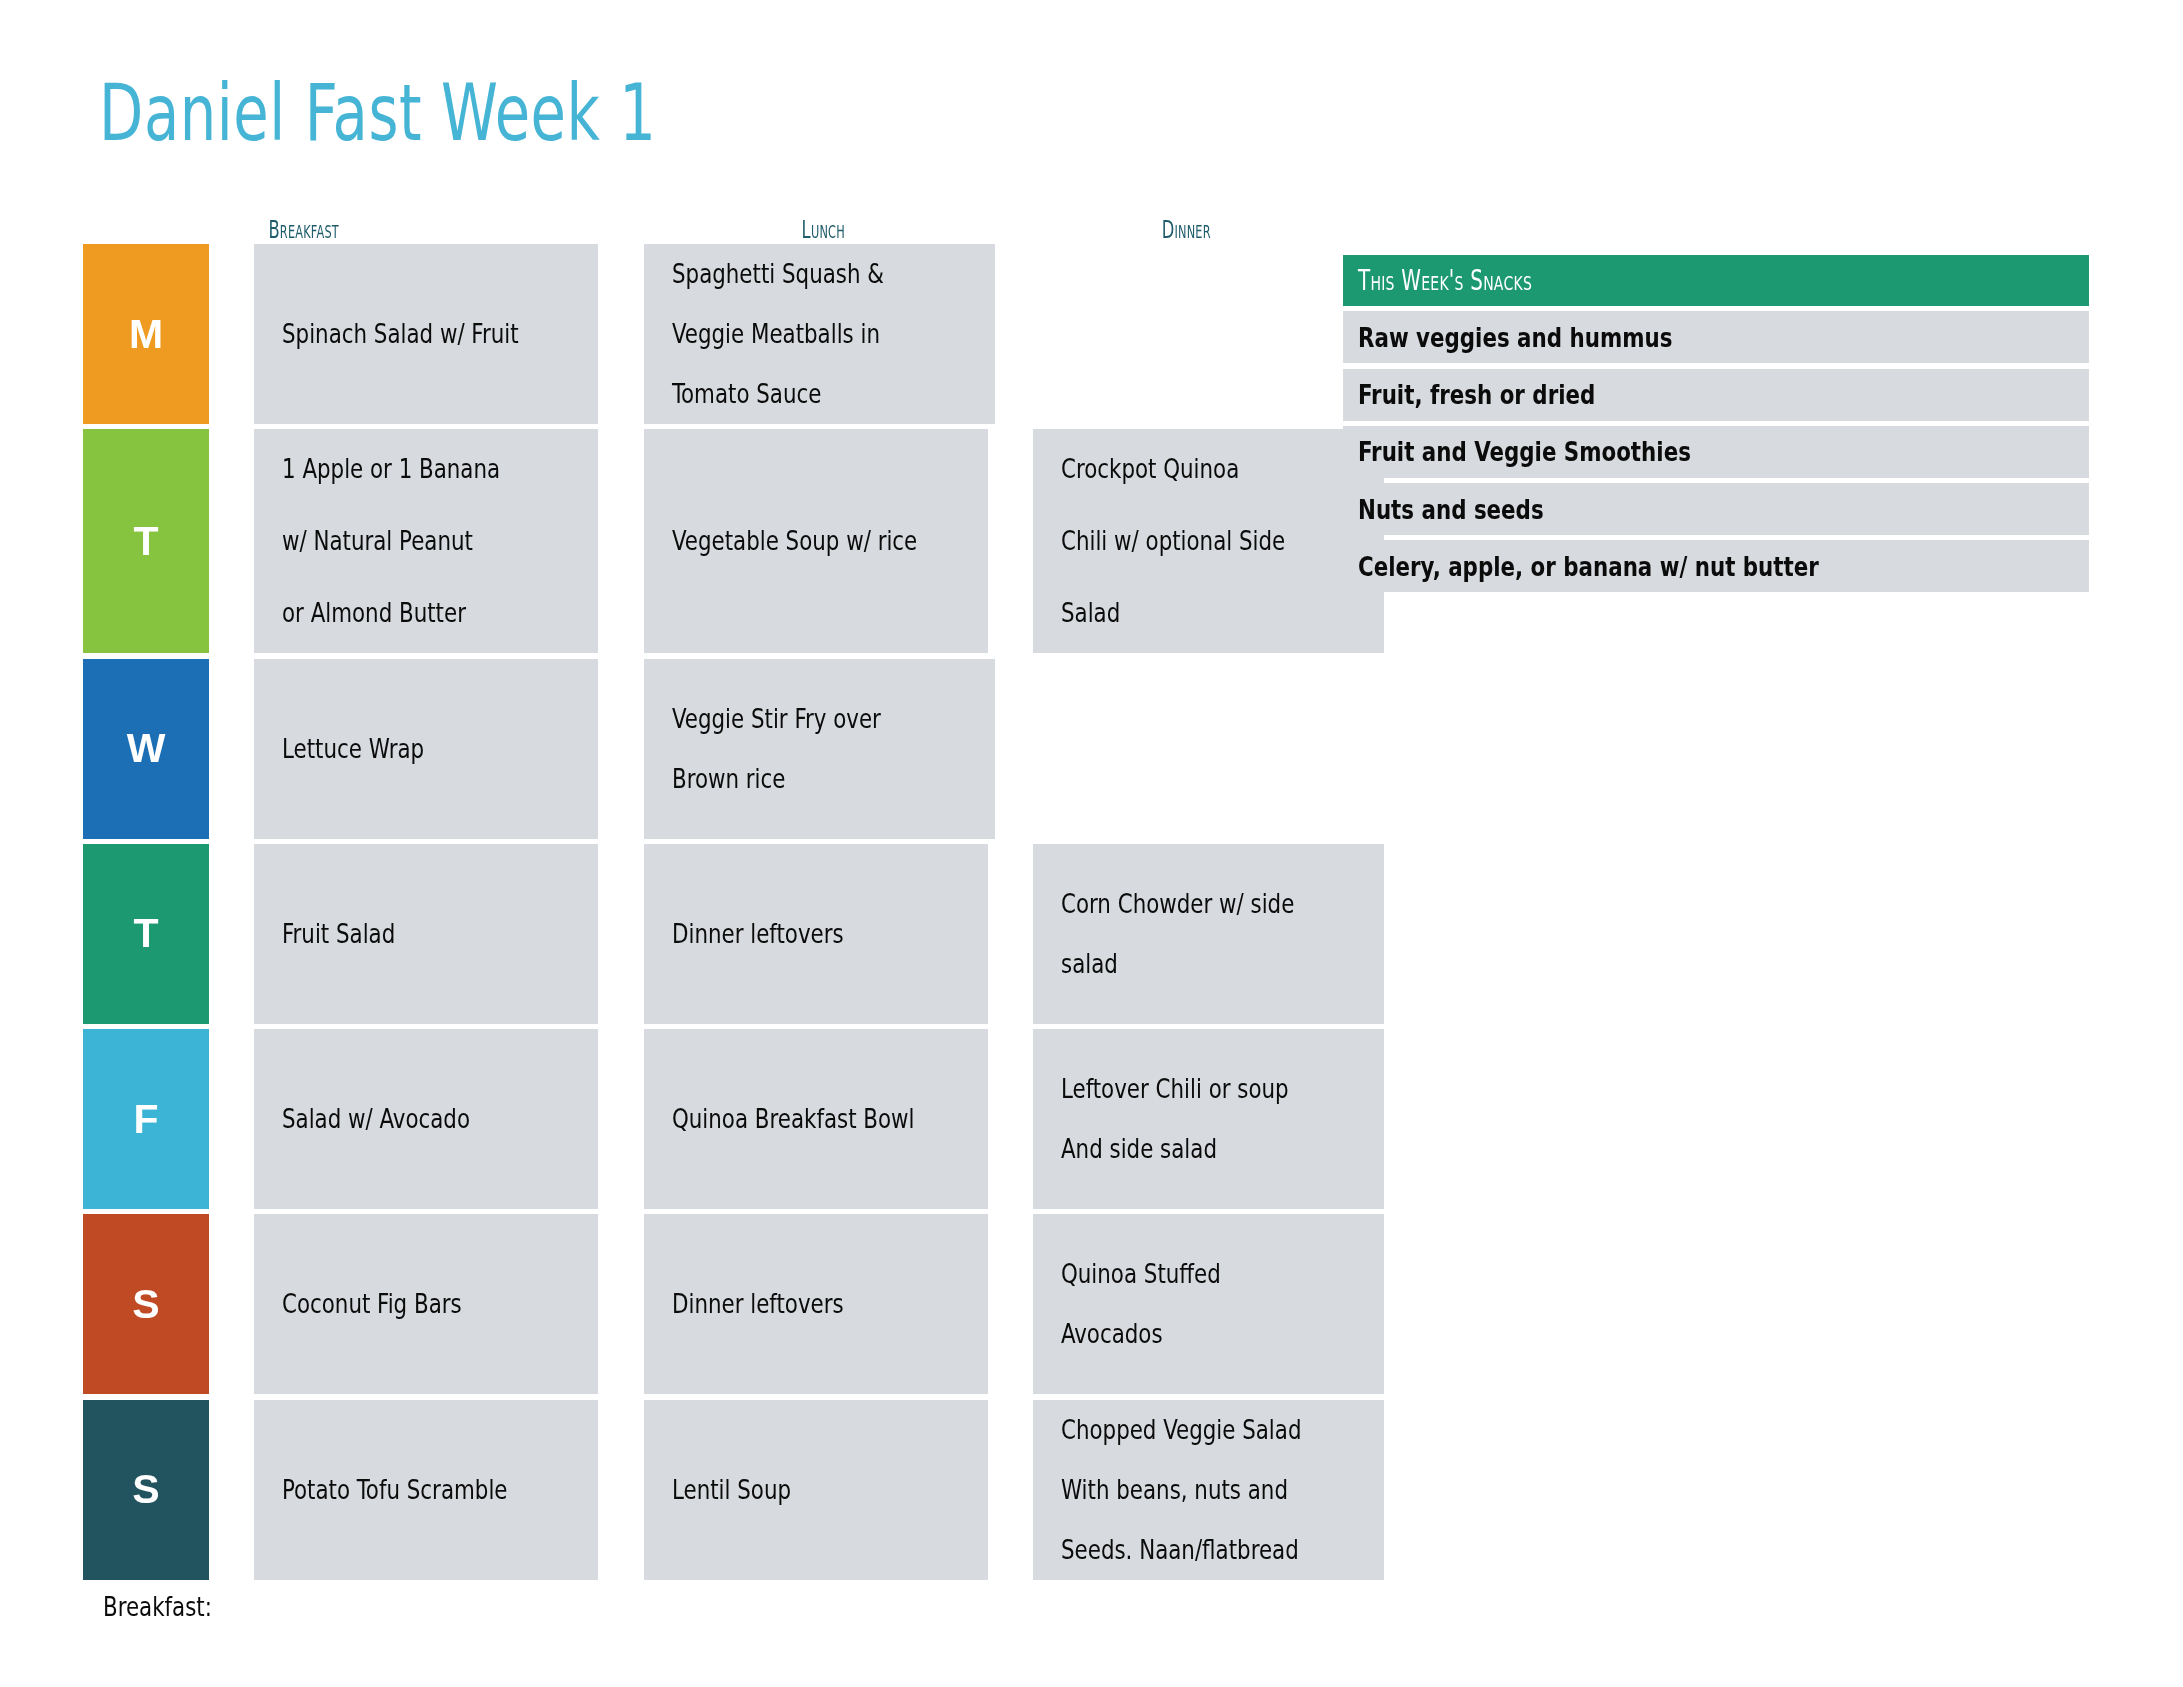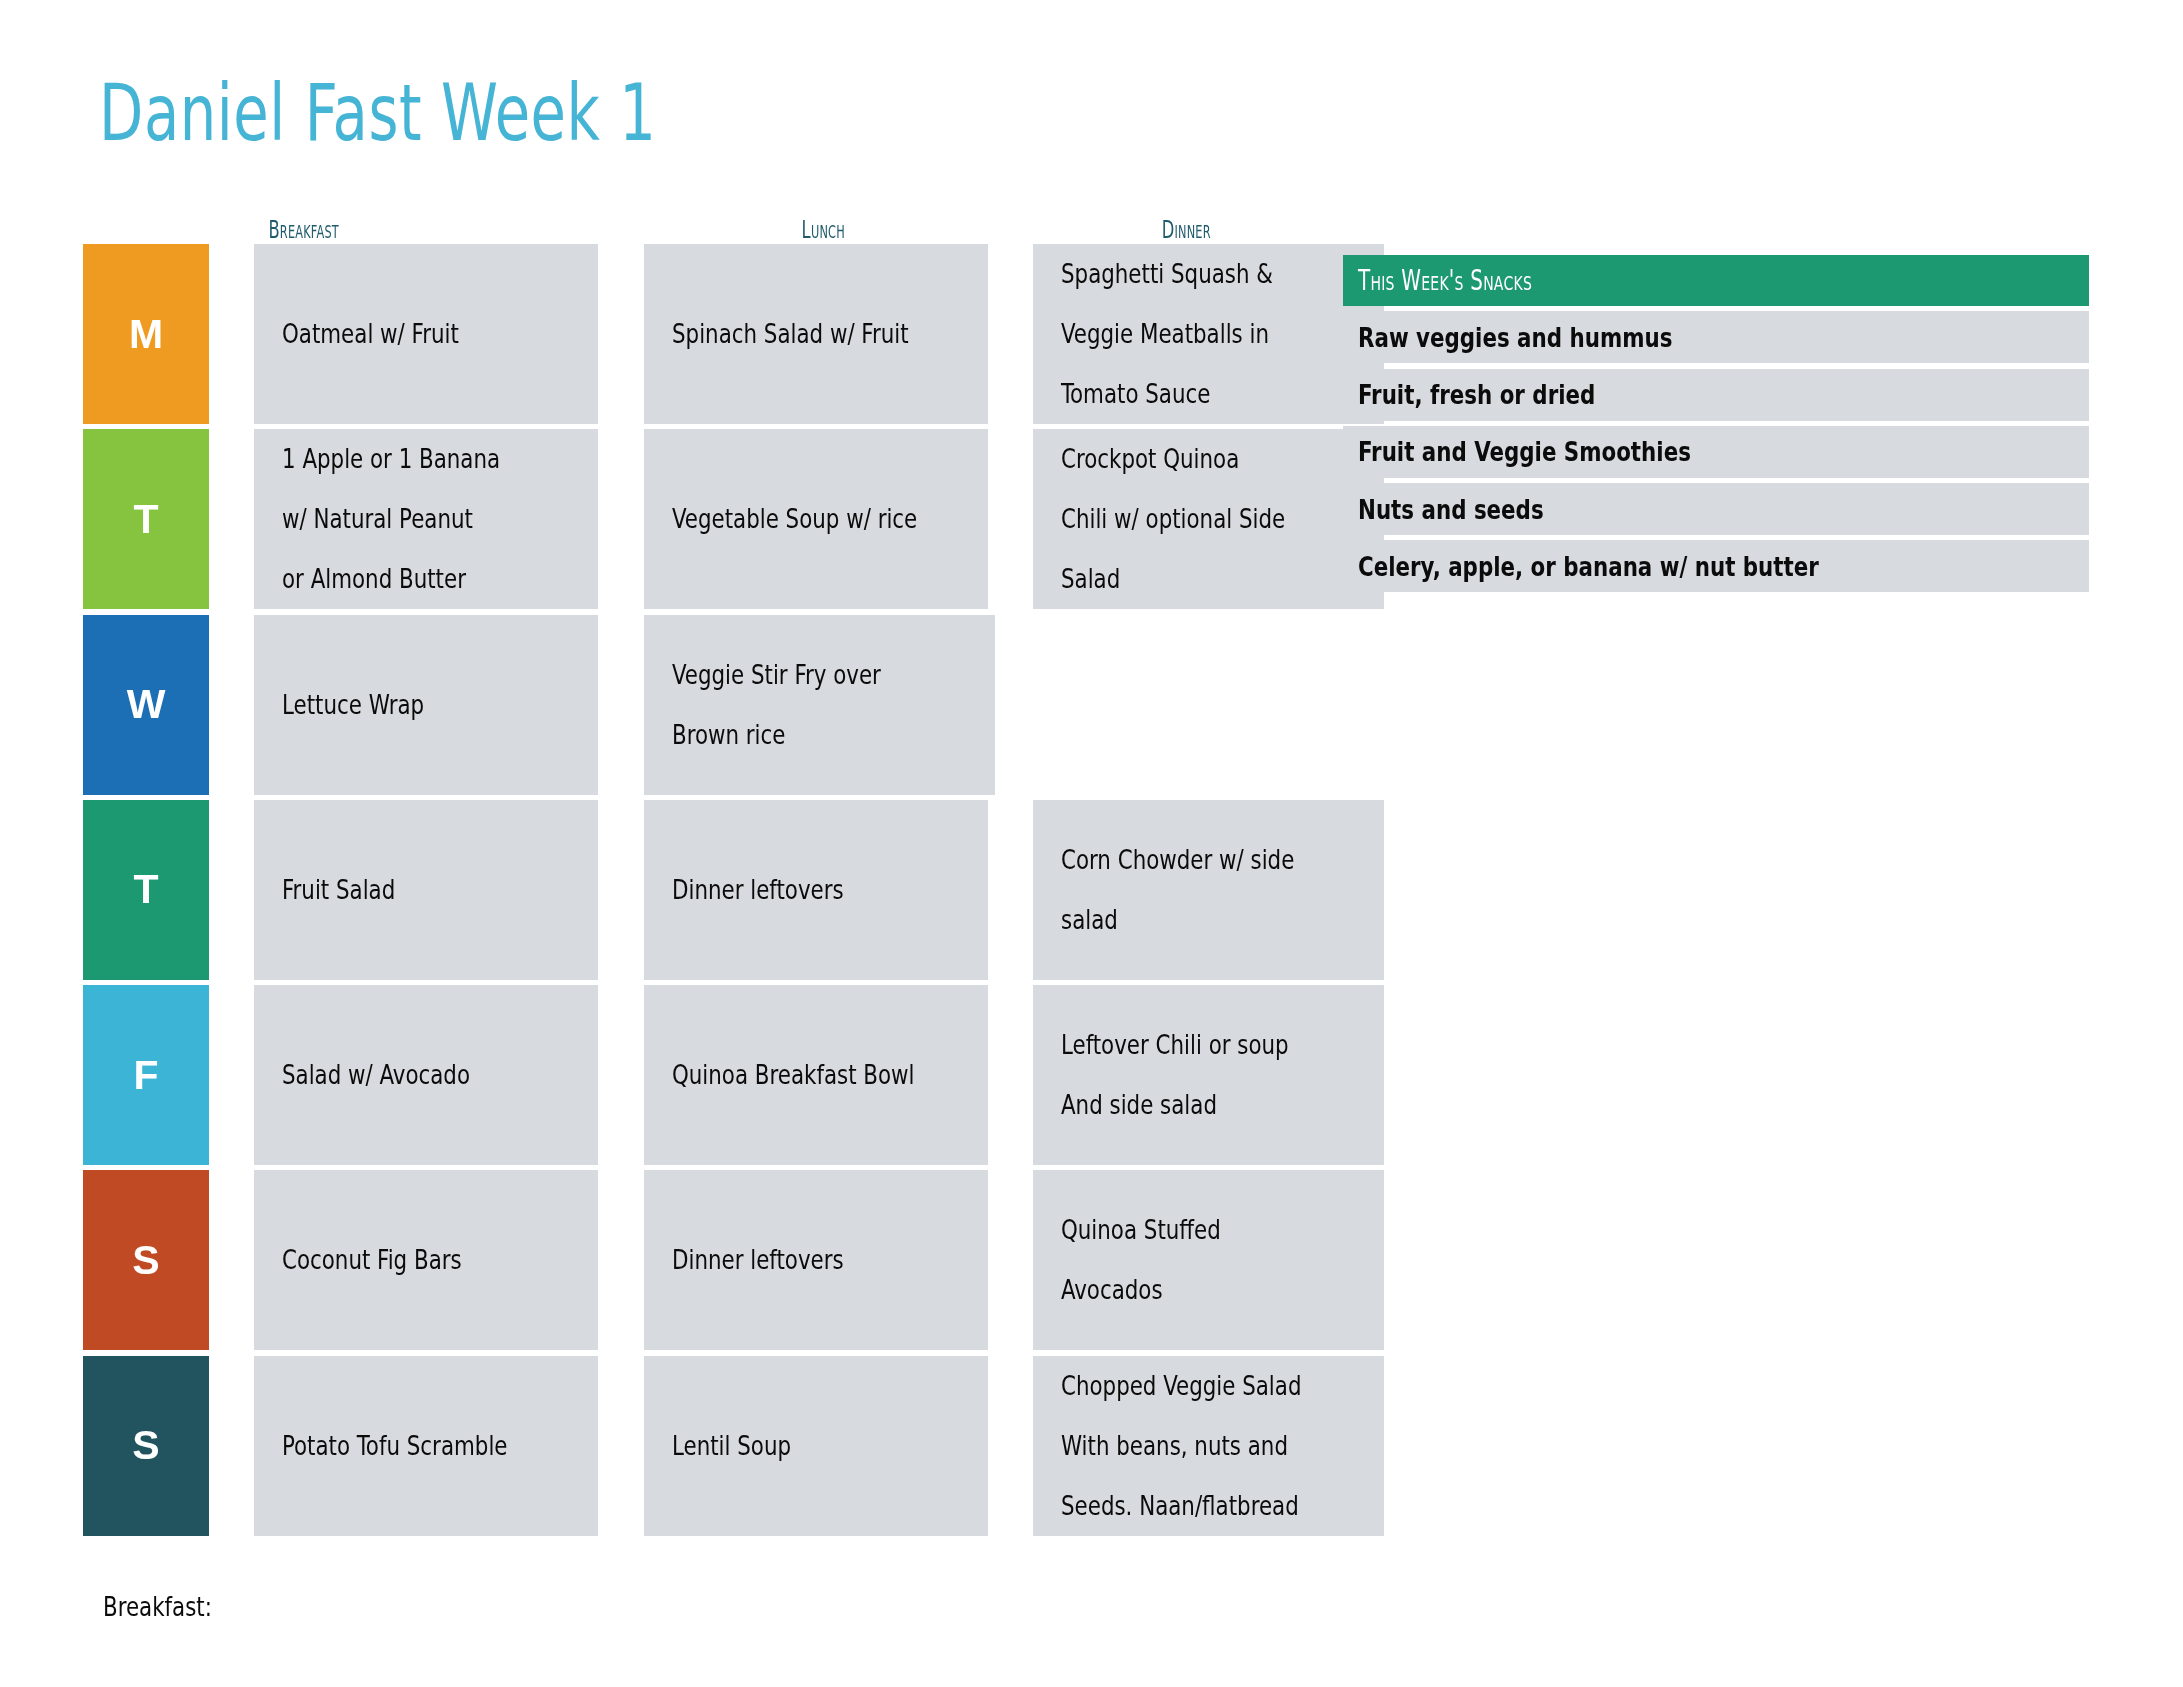--- a/index.html
+++ b/index.html
@@ -98,21 +98,21 @@
     font-size: 27px;
     color: #0b0b0b;
     line-height: 60px;
     white-space: nowrap;
     transform: scaleX(0.88);
     transform-origin: left center;
   }
 
   
   .r0 .day-tile, .r0 .meal-cell { height: 180px; }
-  .r1 .day-tile, .r1 .meal-cell { height: 180px; }
+  .r1 .day-tile, .r1 .meal-cell { height: 224px; gap: 12px; }
   .r2 .day-tile, .r2 .meal-cell { height: 180px; }
   .r3 .day-tile, .r3 .meal-cell { height: 180px; }
   .r4 .day-tile, .r4 .meal-cell { height: 180px; }
   .r5 .day-tile, .r5 .meal-cell { height: 180px; }
   .r6 .day-tile, .r6 .meal-cell { height: 180px; }
 
   
   #snacks-panel {
     position: absolute;
     left: 1343px;
@@ -183,23 +183,20 @@
     <div class="col-header c2">Dinner</div>
   </div>
 
   <div class="week-rows">
 
     <div class="day-row r0">
       <div class="day-tile" style="background: rgb(239, 154, 32);">
         <span>M</span>
       </div>
       <div class="meal-cell">
-        <div class="meal-line">Oatmeal w/ Fruit</div>
-      </div>
-      <div class="meal-cell">
         <div class="meal-line">Spinach Salad w/ Fruit</div>
       </div>
       <div class="meal-cell dinner">
         <div class="meal-line">Spaghetti Squash &amp;</div>
         <div class="meal-line">Veggie Meatballs in</div>
         <div class="meal-line">Tomato Sauce</div>
       </div>
     </div>
 
     <div class="day-row r1">

